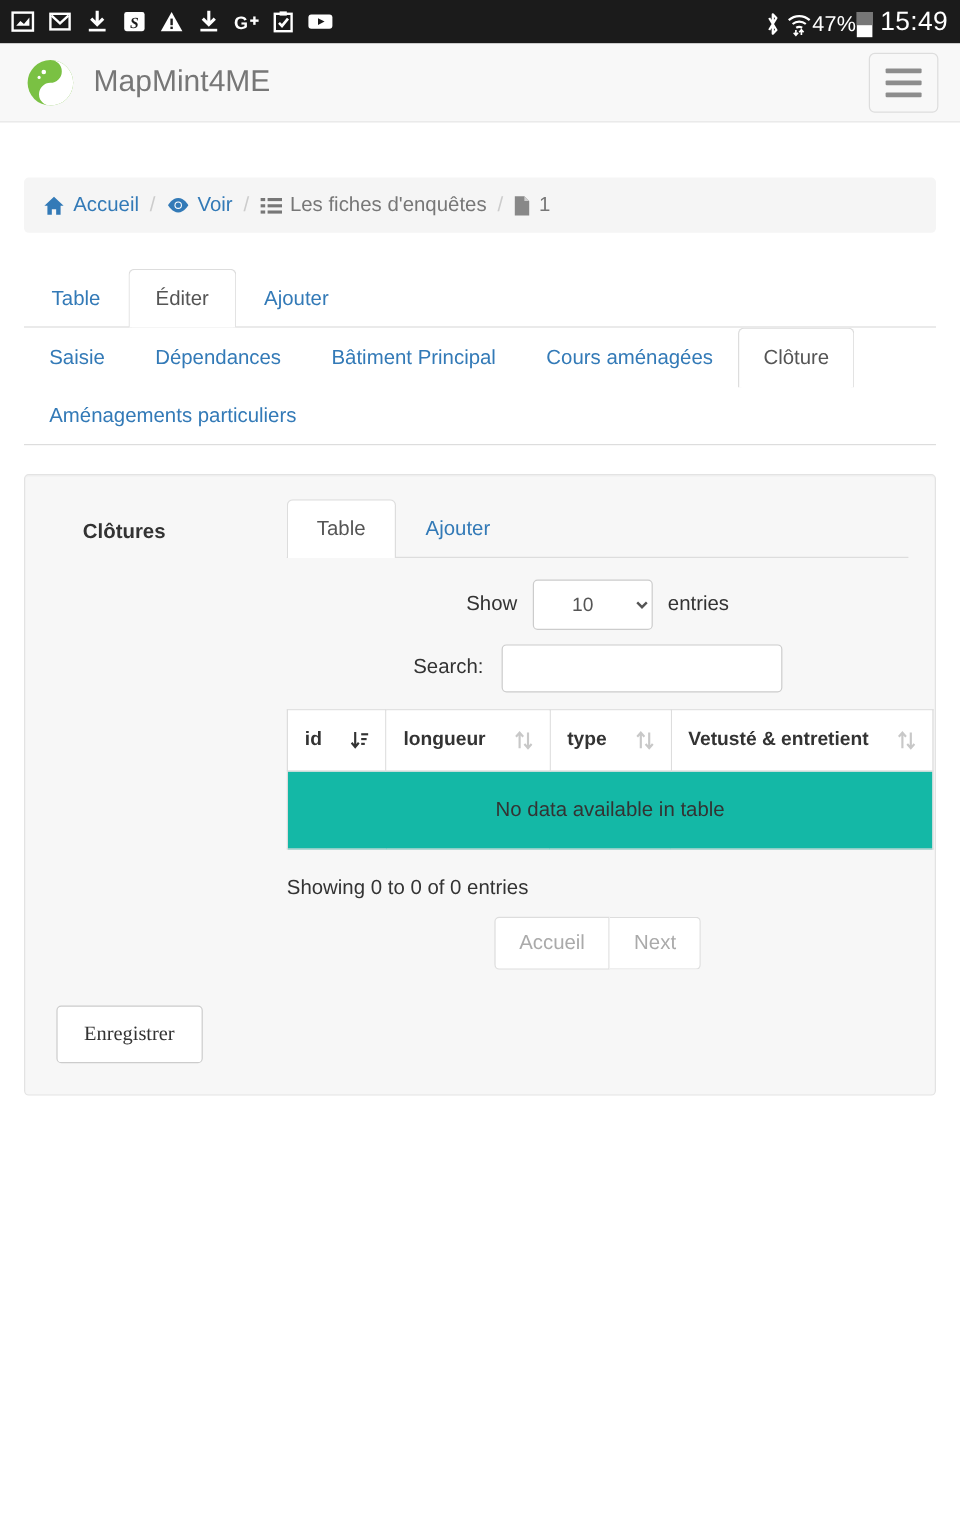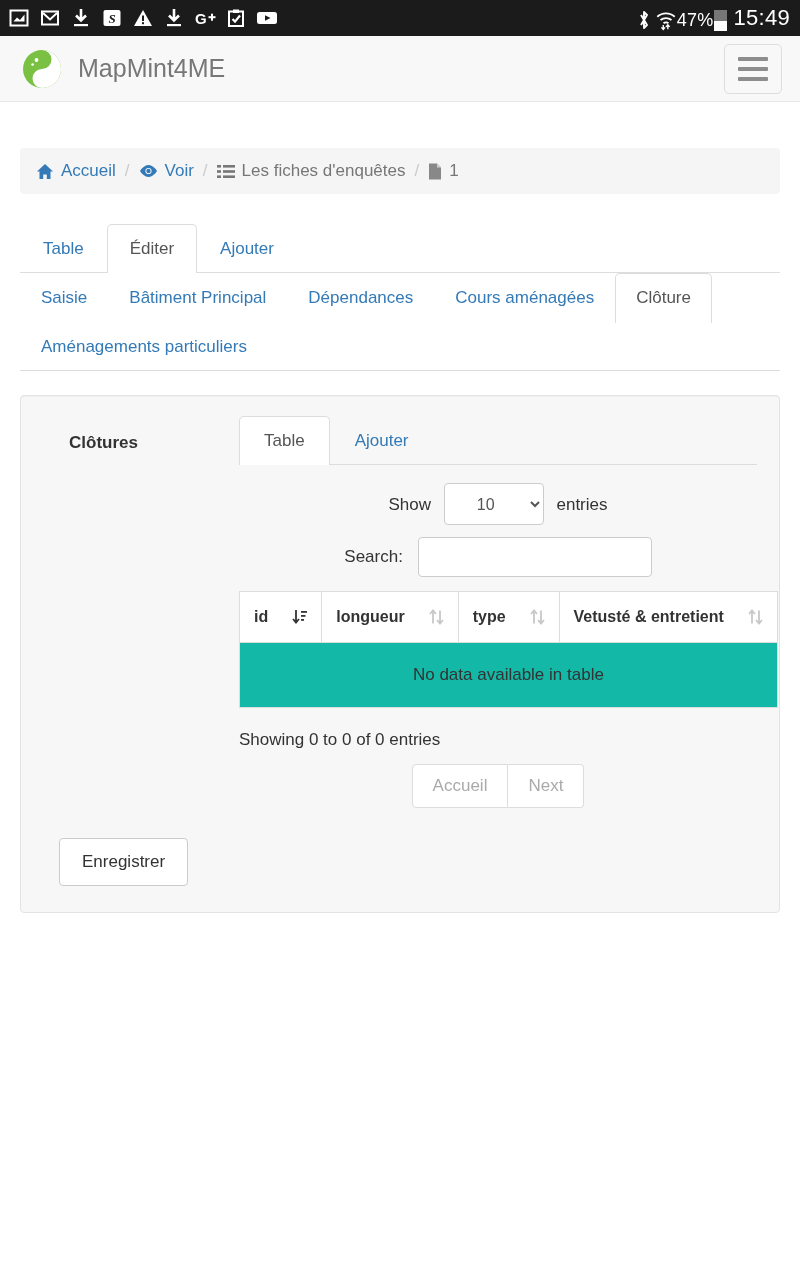--- a/index.html
+++ b/index.html
@@ -292,23 +292,23 @@
     background: #ffffff;
     border: 1px solid #dddddd;
     padding: 11px 20px;
     cursor: default;
   }
   .pg-btn:first-child { border-radius: 4px 0 0 4px; }
   .pg-btn:last-child { border-radius: 0 4px 4px 0; border-left: none; }
 
   .btn-save {
     margin-top: 30px;
-    margin-left: 16px;
-    font-size: 17px;
-    font-family: Liberation Sans, sans-serif;
+    margin-left: 4px;
+    font-size: 17px;
+    font-family: Liberation Serif, serif;
     color: #333333;
     background: #ffffff;
     border: 1px solid #cccccc;
     border-radius: 4px;
     padding: 13px 22px;
     cursor: pointer;
   }
 </style>
 </head>
 <body>
@@ -466,22 +466,22 @@
   </div>
 
   <div class="nav-tabs">
     <div class="tab">Table</div>
     <div class="tab active">Éditer</div>
     <div class="tab">Ajouter</div>
   </div>
 
   <div class="nav-tabs sub">
     <div class="tab">Saisie</div>
+    <div class="tab">Dépendances</div>
     <div class="tab">Bâtiment Principal</div>
-    <div class="tab">Dépendances</div>
     <div class="tab">Cours aménagées</div>
     <div class="tab active">Clôture</div>
     <div class="tab">Aménagements particuliers</div>
   </div>
 
   <div class="panel">
     <div class="form-row">
       <div class="form-label">Clôtures</div>
 
       <div class="form-field">

